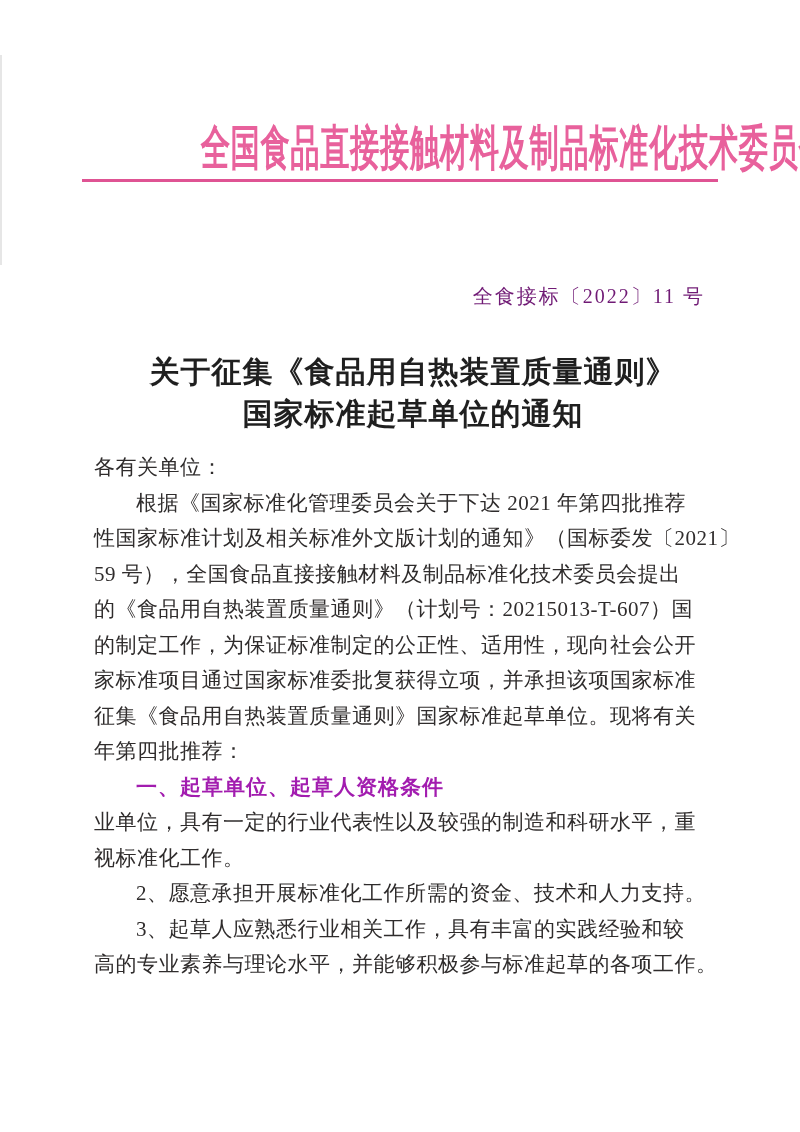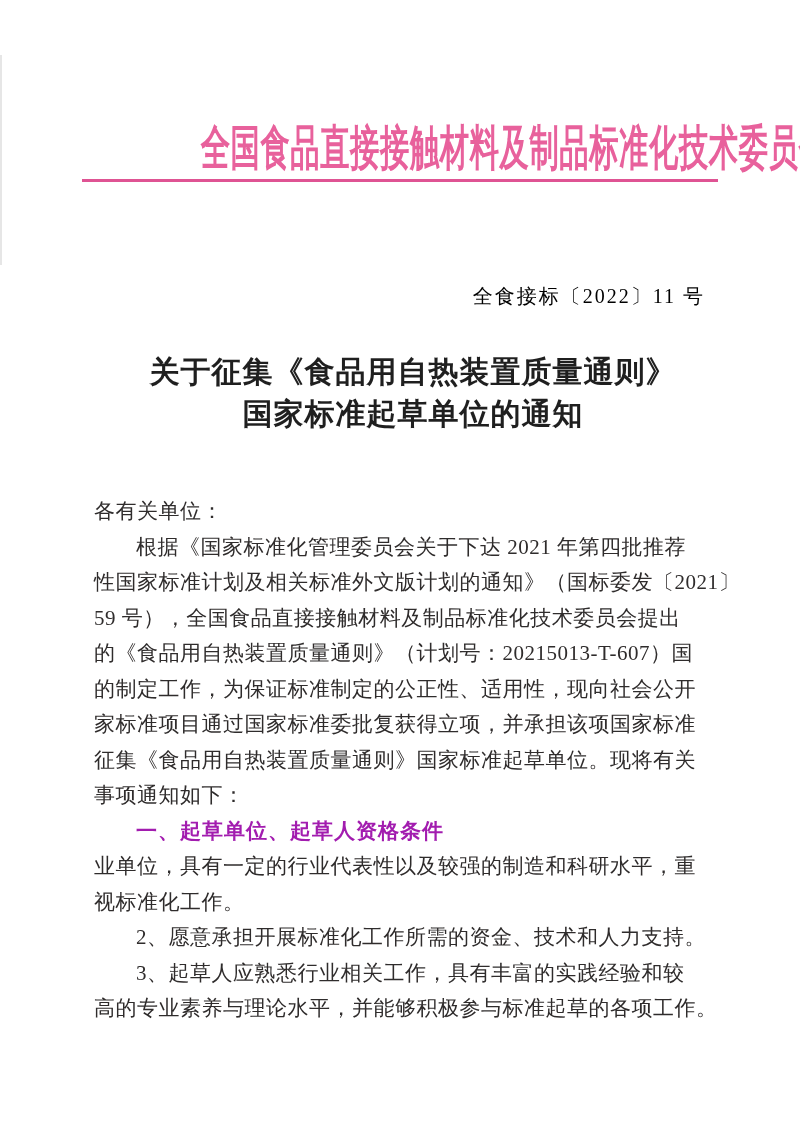--- a/index.html
+++ b/index.html
@@ -53,21 +53,21 @@
     height: 3px;
     background: #df5393;
   }
   
   .doc-number {
     position: absolute;
     top: 283px;
     right: 95px;
     font-size: 20px;
     letter-spacing: 2px;
-    color: #000000;
+    color: #701a75;
     white-space: nowrap;
   }
   
   .doc-title {
     position: absolute;
     top: 338px;
     left: 0;
     width: 100%;
     margin: 13px;
     text-align: center;
@@ -79,21 +79,20 @@
     font-family: "Liberation Serif", serif;
   }
   
   .doc-body {
     position: absolute;
     top: 450px;
     left: 94px;
     width: 620px;
     font-size: 21px;
     color: #2f2c2c;
-    margin-top: 44px;
   }
   .body-line {
     height: 35.5px;
     line-height: 35.5px;
     letter-spacing: 0.5px;
     white-space: nowrap;
   }
   .body-line.indent {
     padding-left: 42px;
   }
@@ -126,21 +125,21 @@
   <div class="doc-body">
 
   <div class="body-line">各有关单位：</div>
       <div class="body-line indent">根据《国家标准化管理委员会关于下达 2021 年第四批推荐</div>
       <div class="body-line">性国家标准计划及相关标准外文版计划的通知》（国标委发〔2021〕</div>
       <div class="body-line">59 号），全国食品直接接触材料及制品标准化技术委员会提出</div>
       <div class="body-line">的《食品用自热装置质量通则》（计划号：20215013-T-607）国</div>
       <div class="body-line">的制定工作，为保证标准制定的公正性、适用性，现向社会公开</div>
       <div class="body-line">家标准项目通过国家标准委批复获得立项，并承担该项国家标准</div>
       <div class="body-line">征集《食品用自热装置质量通则》国家标准起草单位。现将有关</div>
-      <div class="body-line">事项通知如下：</div>
+      <div class="body-line">年第四批推荐：</div>
       <div class="body-line indent section-heading">一、起草单位、起草人资格条件</div>
       <div class="body-line">业单位，具有一定的行业代表性以及较强的制造和科研水平，重</div>
       <div class="body-line">视标准化工作。</div>
       <div class="body-line indent">2、愿意承担开展标准化工作所需的资金、技术和人力支持。</div>
       <div class="body-line indent">3、起草人应熟悉行业相关工作，具有丰富的实践经验和较</div>
       <div class="body-line">高的专业素养与理论水平，并能够积极参与标准起草的各项工作。</div>
     </div>
 
 </div>
 

